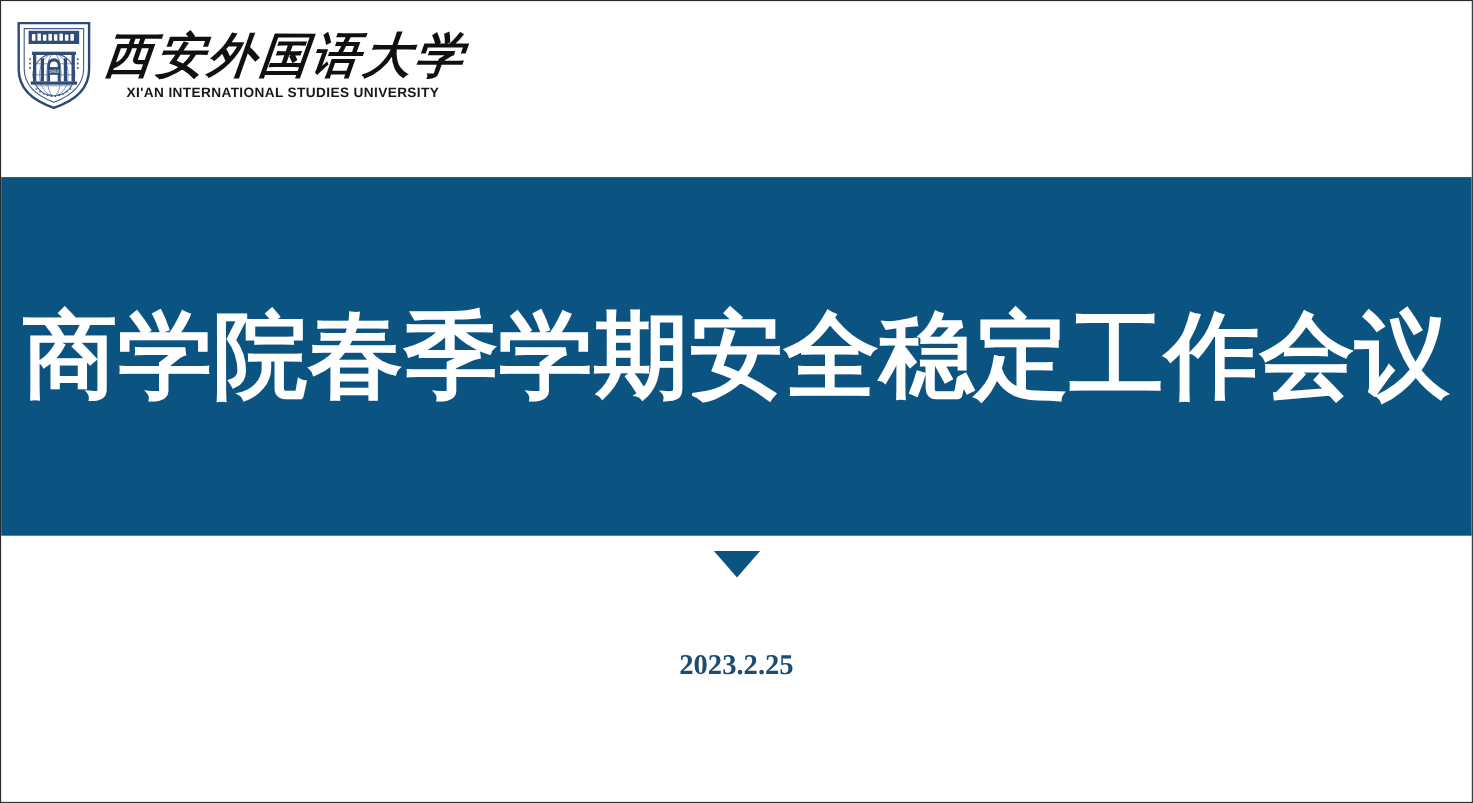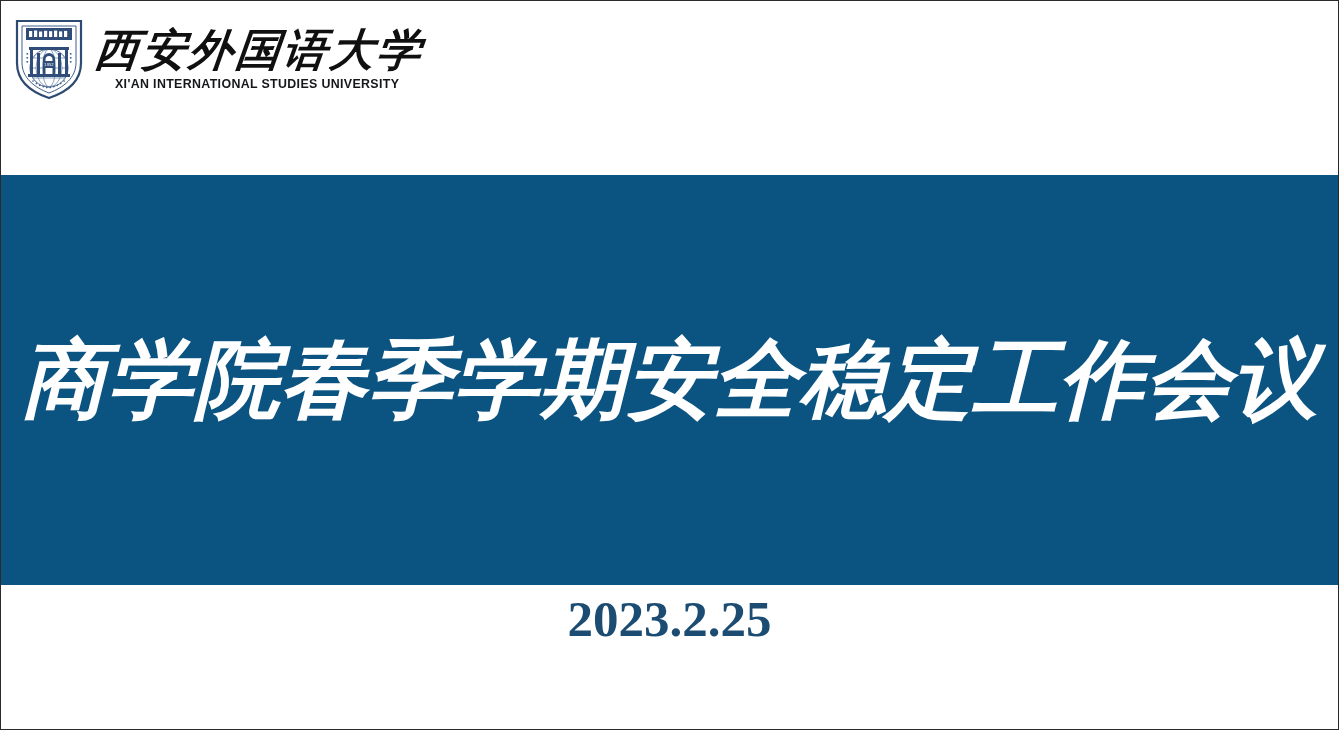--- a/index.html
+++ b/index.html
@@ -61,24 +61,23 @@
     white-space: nowrap;
     margin-top: 3px;
     margin-left: 20px;
   }
 
   
   .band {
     position: absolute;
     left: 0;
     right: 0;
-    top: 174px;
-    height: 410px;
+    top: 160px;
+    height: 326px;
     background: #0b5380;
-    font-style: italic;
   }
   .band-title {
     position: absolute;
     left: 0;
     right: 0;
     top: 50%;
     transform: translateY(-50%);
     text-align: center;
     color: #ffffff;
     font-family: "Liberation Serif", "DejaVu Serif", serif;
@@ -104,21 +103,21 @@
 
   
   .date {
     position: absolute;
     left: 0;
     right: 0;
     top: 589px;
     text-align: center;
     font-family: "Liberation Serif", "DejaVu Serif", serif;
     font-weight: 700;
-    font-size: 51px;
+    font-size: 26px;
     color: #1c4c72;
     letter-spacing: 0px;
   }
 </style>
 </head>
 <body>
 
 <div class="slide">
 
   <div class="logo-lockup">

